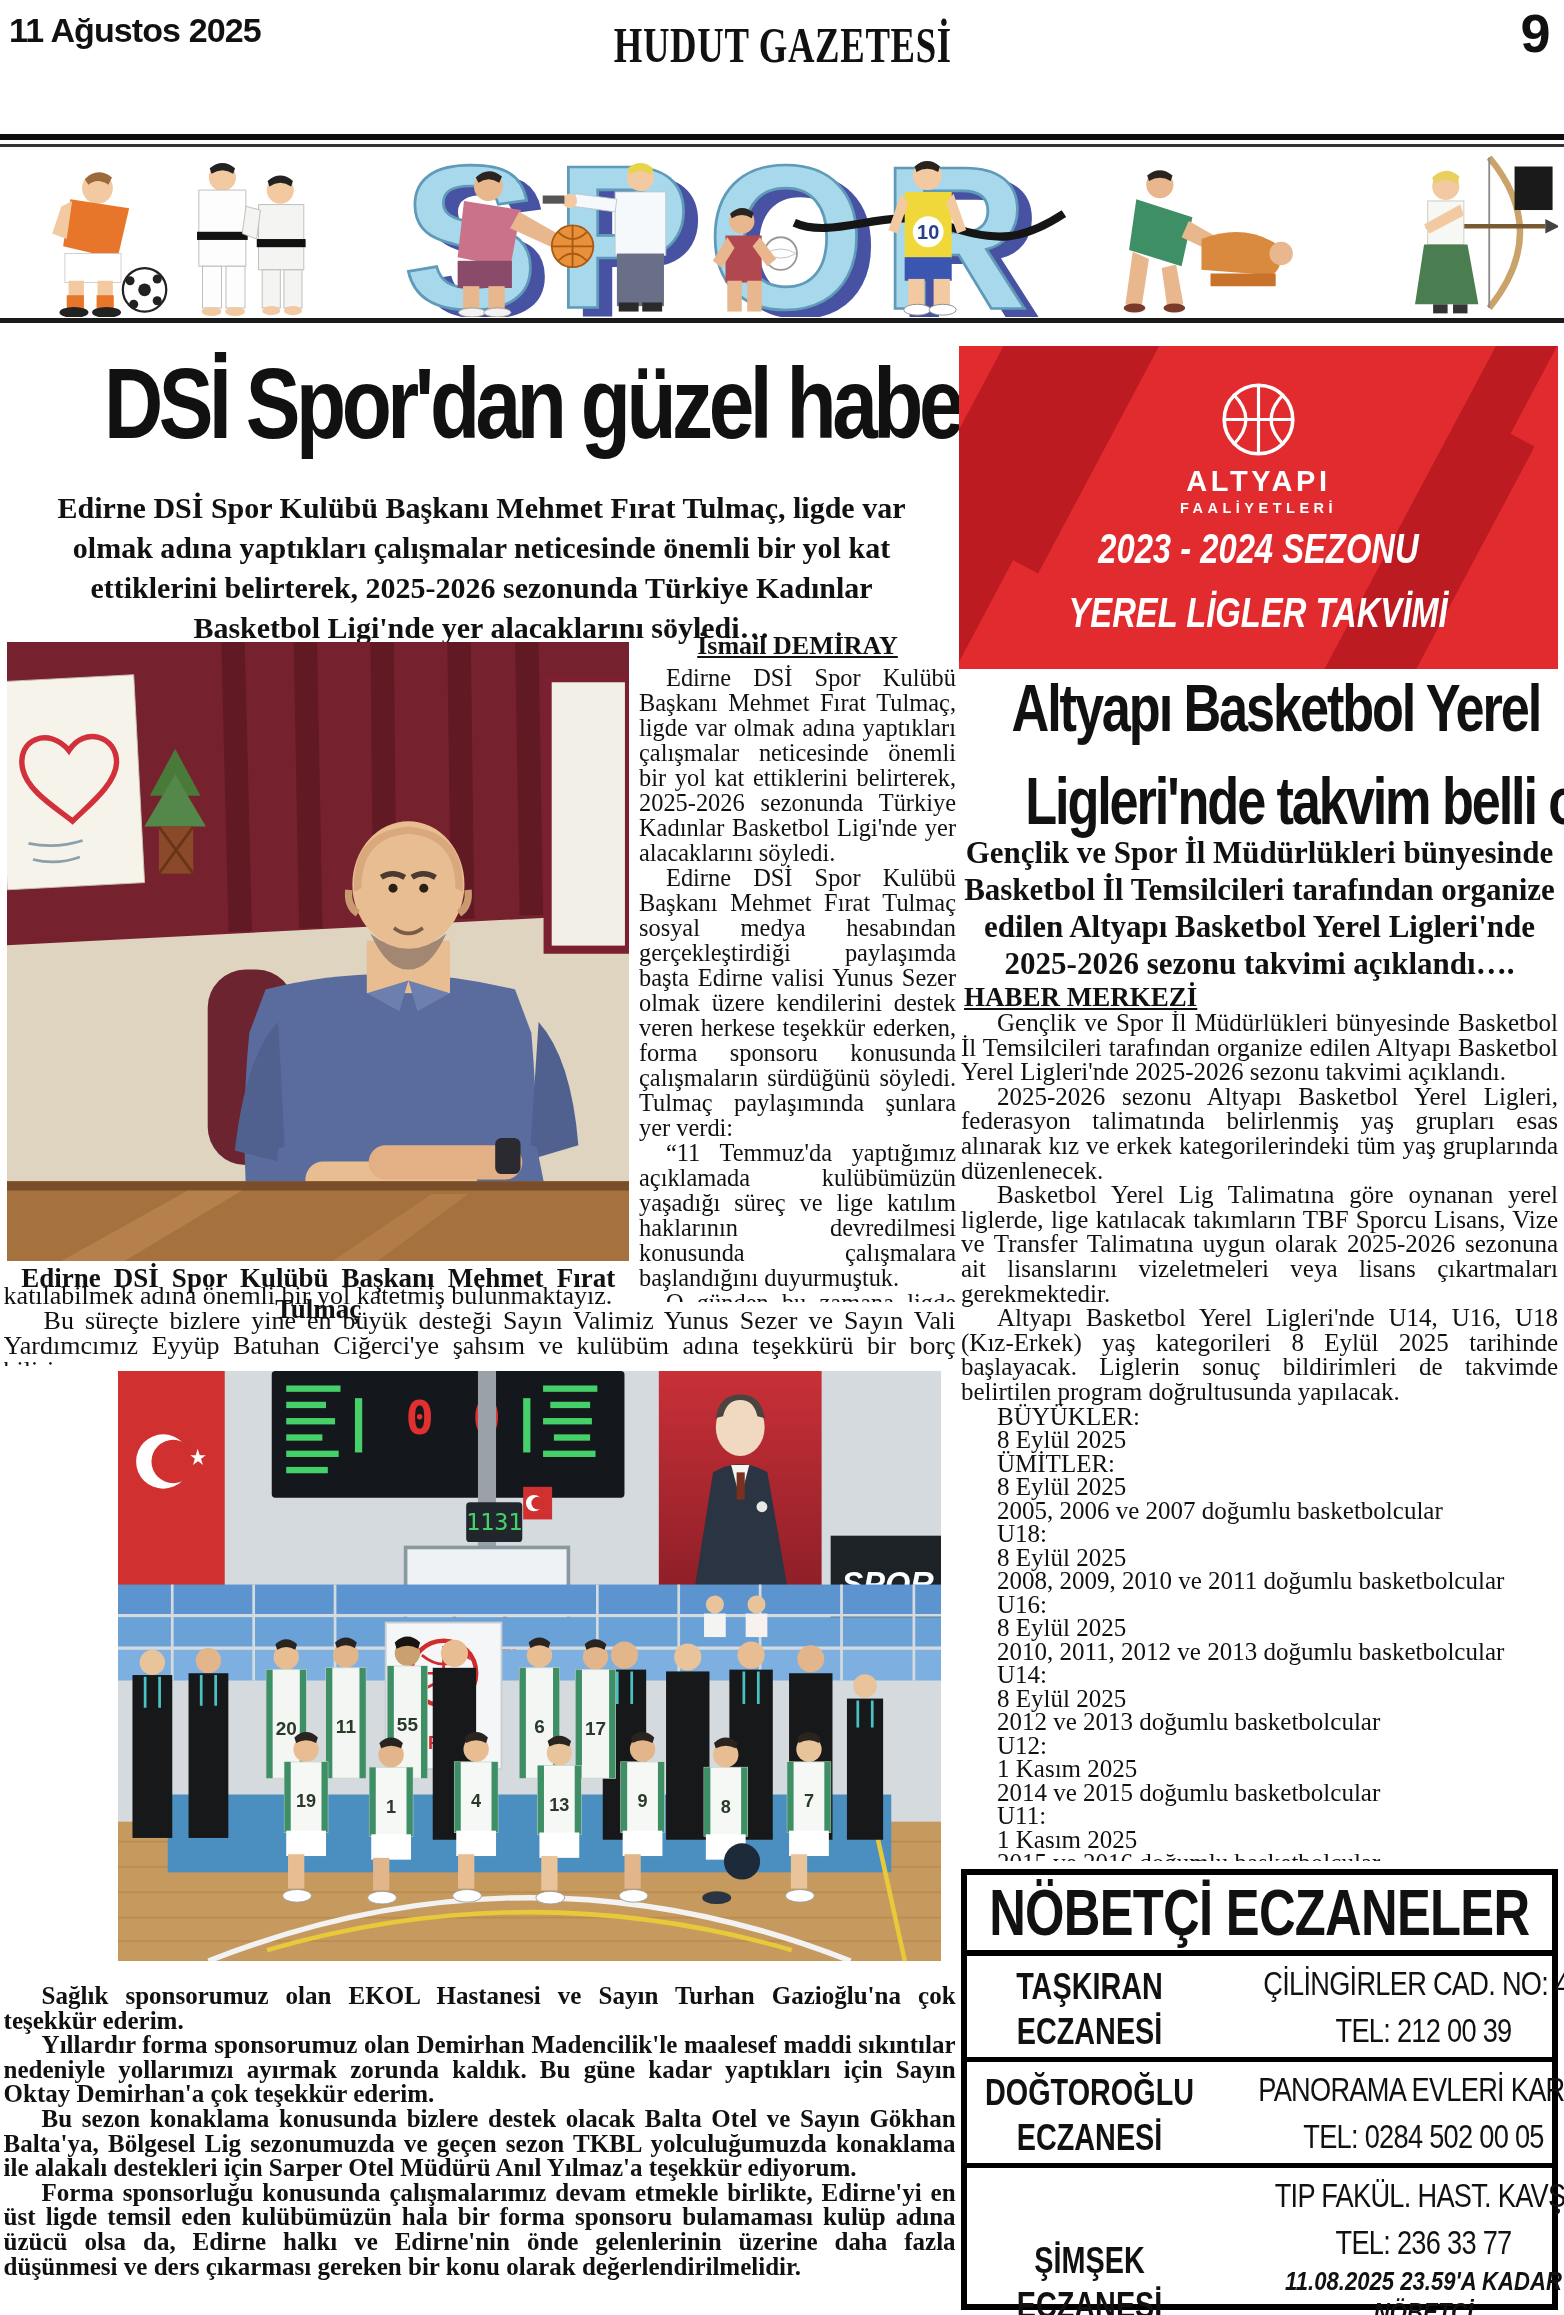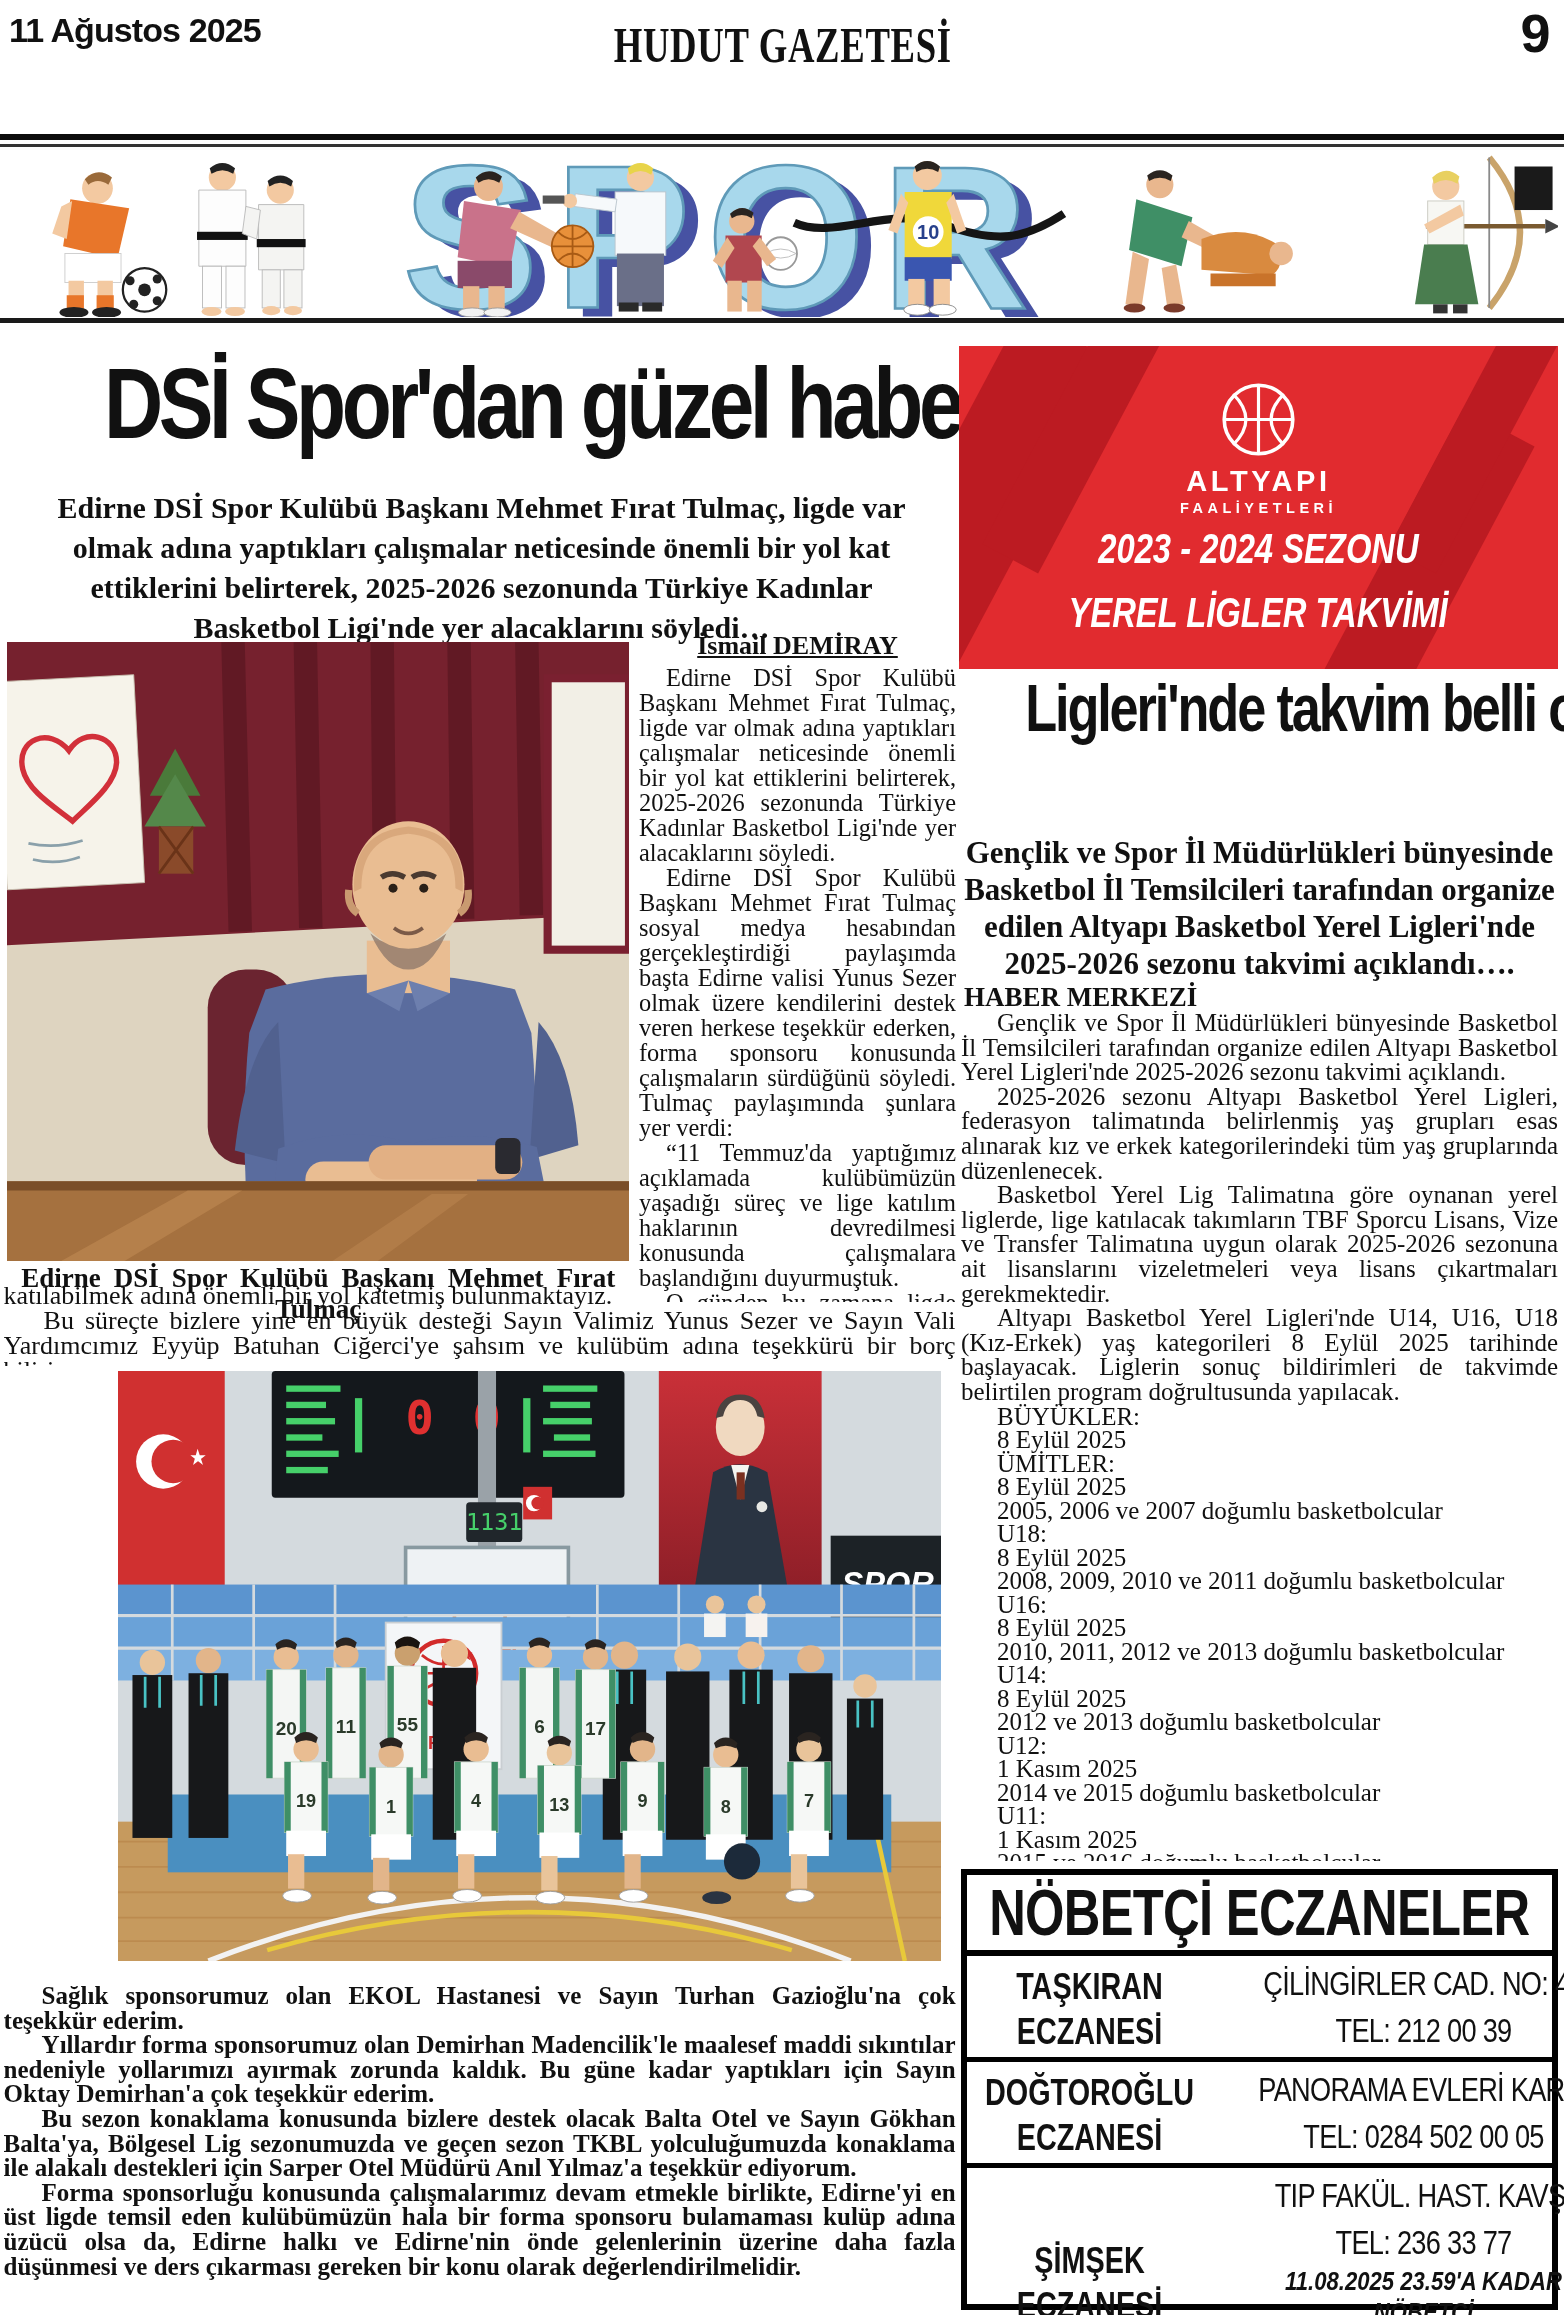--- a/index.html
+++ b/index.html
@@ -56,21 +56,21 @@
   .logo-t1{font:bold 29px "Liberation Sans",sans-serif;letter-spacing:3.6px;margin-top:4px;}
   .logo-t2{font:bold 14.5px "Liberation Sans",sans-serif;letter-spacing:4.5px;margin-top:1.8px;}
   .promo-line{margin-top:9px;}
   .promo-line span{font:italic bold 42px "Liberation Sans",sans-serif;letter-spacing:0;transform:scaleX(.78);}
   .promo-line.second{margin-top:16px;}
 
   .calendar-headline{left:937px;top:669px;width:628px;text-align:center;line-height:72px;}
   .calendar-headline span{font:bold 67px "Liberation Sans",sans-serif;letter-spacing:-2.7px;transform:scaleX(.78);}
   .calendar-subheadline{left:961px;top:834px;width:597px;text-align:center;
         font:bold 31px/37px "Liberation Serif",serif;}
-  .byline2{left:964px;top:982px;font:bold 27px "Liberation Serif",serif;}
+  .byline2{left:964px;top:982px;font:bold 27px "Liberation Serif",serif;text-decoration:underline;}
   .calendar-body{left:961px;top:1011px;width:597px;height:850px;overflow:hidden;
         font-size:25px;line-height:24.6px;text-align:justify;}
   .calendar-body p{margin:0;text-indent:36px;hyphens:auto;}
   .schedule{padding-left:36px;line-height:23.5px;text-align:left;}
   .schedule div{white-space:nowrap;}
 
   
   .pharmacy-box{left:961px;top:1869px;width:597px;height:441px;border:6.3px solid #000;
         box-sizing:border-box;background:#fff;display:flex;flex-direction:column;}
   .ph-title{height:93px;border-bottom:6.3px solid #000;display:flex;align-items:center;justify-content:center;}
@@ -584,20 +584,21 @@
         <path d="M8,46 H84 M46,8 V84 M18,18 q28,28 0,56 M74,18 q-28,28 0,56" fill="none" stroke="#fff" stroke-width="3.5"></path>
       </svg>
       <div class="logo-t1">ALTYAPI</div>
       <div class="logo-t2">FAALİYETLERİ</div>
       <div class="promo-line"><span class="condense">2023 - 2024 SEZONU</span></div>
       <div class="promo-line second"><span class="condense">YEREL LİGLER TAKVİMİ</span></div>
     </div>
   </div>
 
   <div class="abs calendar-headline">
+    <div><span class="condense">Altyapı Basketbol Yerel</span></div>
     <div><span class="condense">Ligleri'nde takvim belli oldu</span></div>
   </div>
 
   <div class="abs calendar-subheadline">Gençlik ve Spor İl Müdürlükleri bünyesinde Basketbol İl Temsilcileri tarafından organize edilen Altyapı Basketbol Yerel Ligleri'nde 2025-2026 sezonu takvimi açıklandı….</div>
 
   <div class="abs byline2">HABER MERKEZİ</div>
 
   <div class="abs calendar-body">
     <p>Gençlik ve Spor İl Müdürlükleri bünyesinde Basketbol İl Temsilcileri tarafından organize edilen Altyapı Basketbol Yerel Ligleri'nde 2025-2026 sezonu takvimi açıklandı.</p>
     <p>2025-2026 sezonu Altyapı Basketbol Yerel Ligleri, federasyon talimatında belirlenmiş yaş grupları esas alınarak kız ve erkek kategorilerindeki tüm yaş gruplarında düzenlenecek.</p>

